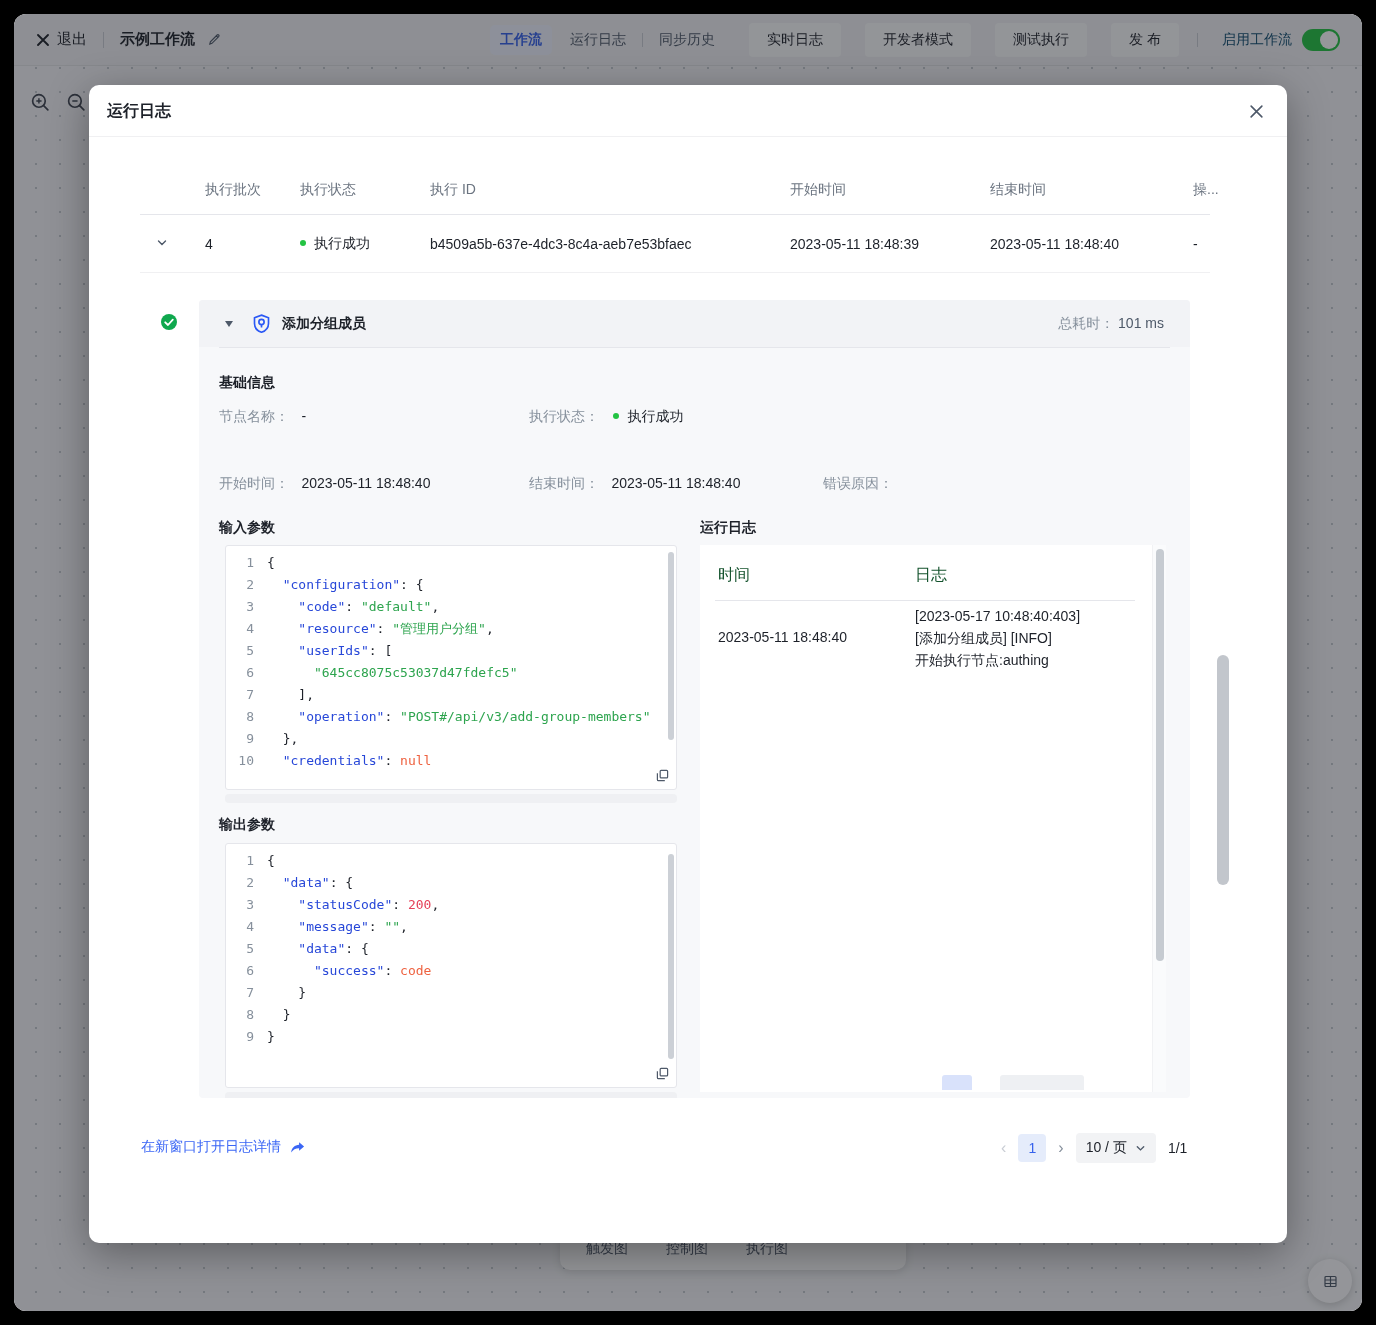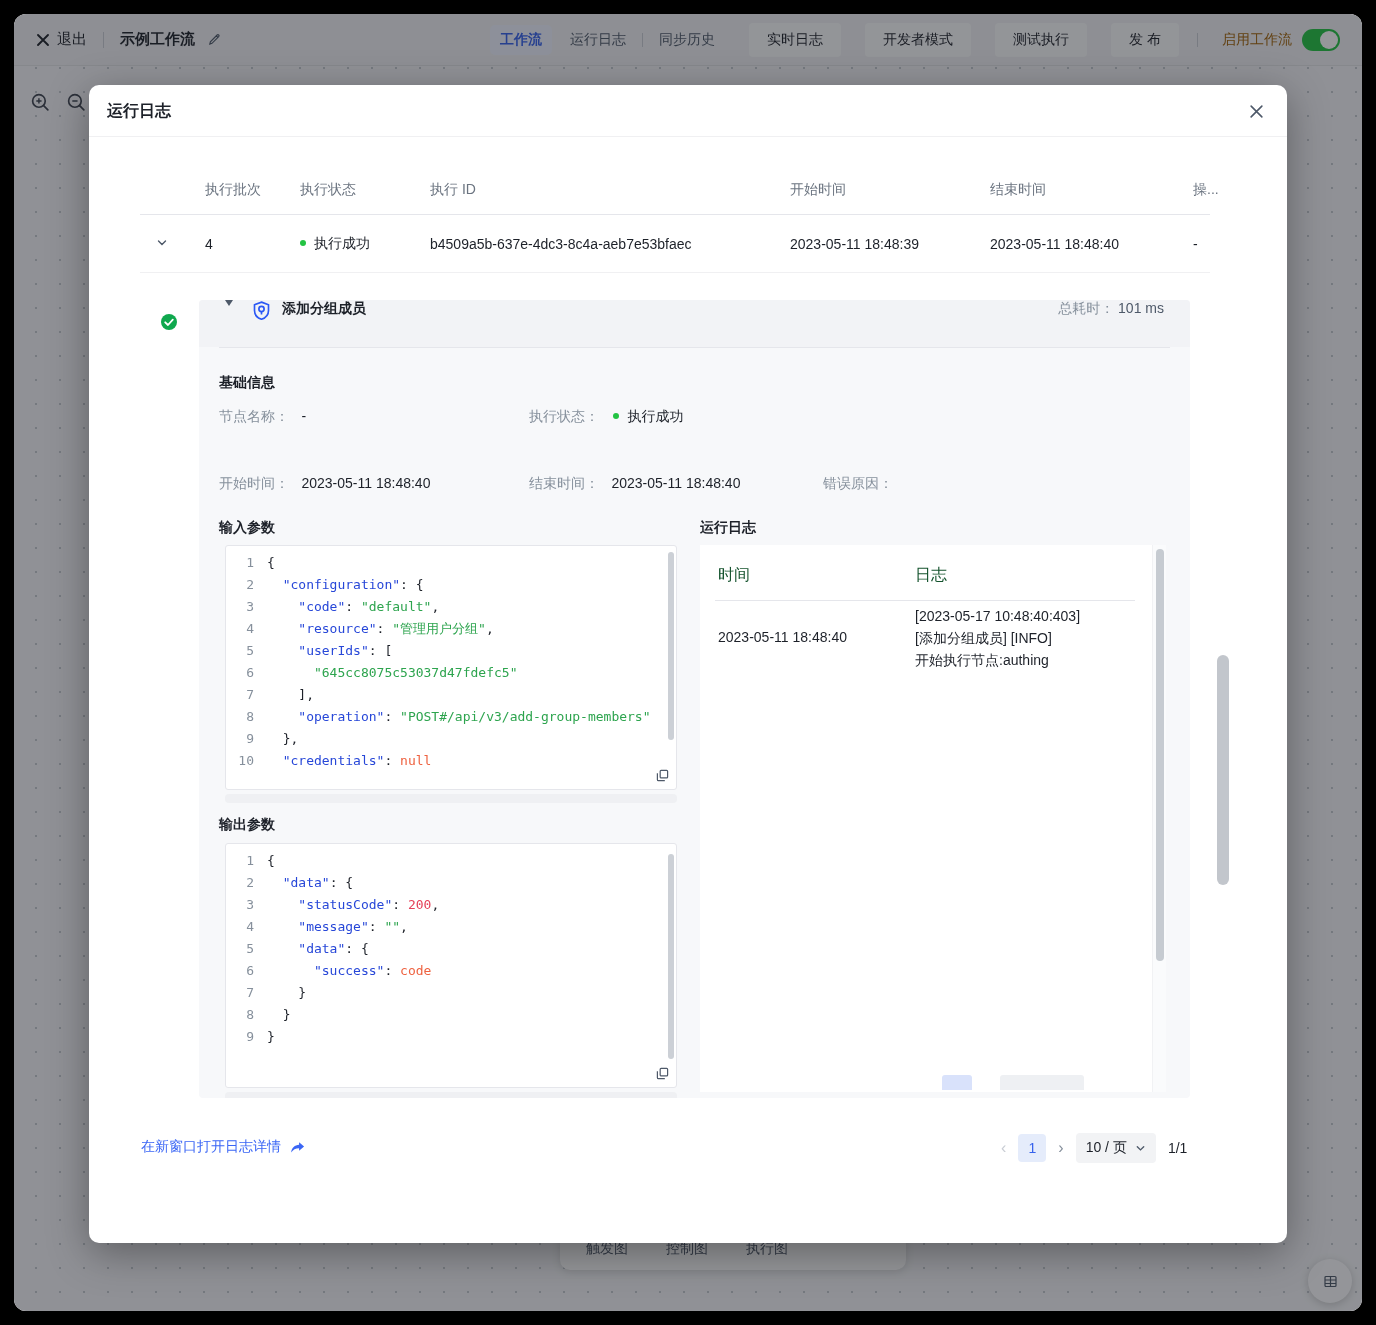--- a/index.html
+++ b/index.html
@@ -12,21 +12,21 @@
   .tb-exit { display:flex; align-items:center; gap:7px; font-size:15px; color:#1d2129; cursor:pointer; }
   .tb-div { width:1px; height:16px; background:#c9cdd4; margin:0 16px; }
   .tb-title { font-size:15px; font-weight:700; color:#1d2129; }
   .tb-pencil { margin-left:12px; display:flex; }
   .tb-right { margin-left:auto; display:flex; align-items:center; }
   .tb-tab { font-size:14px; padding:6px 10px; border-radius:5px; color:#4e5969; cursor:pointer; }
   .tb-tab.active { color:#3662ec; background:#eef3ff; font-weight:600; }
   .tb-tab + .tb-tab { margin-left:8px; }
   .tb-minidiv { width:1px; height:14px; background:#c9cdd4; margin:0 6px; }
   .tb-btn { font-size:14px; color:#1d2129; background:#fafbfc; border-radius:4px; padding:8px 18px; margin-left:24px; cursor:pointer; white-space:nowrap; }
-  .tb-enable { display:flex; align-items:center; gap:10px; margin-left:18px; font-size:14px; color:#a16207; }
+  .tb-enable { display:flex; align-items:center; gap:10px; margin-left:18px; font-size:14px; color:#0c4a6e; }
   .toggle { width:38px; height:22px; border-radius:11px; background:#23c343; position:relative; cursor:pointer; }
   .toggle .knob { position:absolute; right:2px; top:2px; width:18px; height:18px; border-radius:50%; background:#fff; }
 
   
   .canvas { position:absolute; left:0; top:52px; right:0; bottom:0; background-color:#f4f5f7;
     background-image:radial-gradient(circle,#c4c8ce 1.1px,transparent 1.2px); background-size:24px 24px; background-position:10px 14px; }
   .zoom-controls { position:absolute; left:16px; top:26px; display:flex; gap:15px; }
   .zoom-controls .zbtn { cursor:pointer; display:flex; }
   .bottom-toolbar { position:absolute; left:546px; top:1162px; width:346px; height:42px; background:#ffffff; border-radius:10px; box-shadow:0 2px 10px rgba(0,0,0,.12); display:flex; align-items:center; padding:0 26px; gap:38px; }
   .bt-item { font-size:14px; color:#4e5969; cursor:pointer; white-space:nowrap; }
@@ -42,21 +42,21 @@
   
   .tbl-header { position:absolute; top:80px; left:51px; width:1070px; height:50px; border-bottom:1px solid #e5e6eb; font-size:14px; color:#6b7480; }
   .tbl-header span, .tbl-row > * { position:absolute; top:50%; transform:translateY(-50%); white-space:nowrap; }
   .tbl-row { position:absolute; top:130px; left:51px; width:1070px; height:58px; border-bottom:1px solid #f0f0f2; font-size:14px; color:#1d2129; }
   .c-exp { left:16px; } .c-batch { left:65px; } .c-status { left:160px; } .c-id { left:290px; } .c-start { left:650px; } .c-end { left:850px; } .c-op { left:1053px; }
   .dot { display:inline-block; width:6px; height:6px; border-radius:50%; background:#23c343; margin-right:8px; vertical-align:middle; margin-top:-2px; }
 
   
   .row-check { position:absolute; left:71px; top:228px; }
   .node-panel { position:absolute; left:110px; top:215px; width:991px; height:798px; border-radius:4px; background:#f7f8fa; overflow:hidden; }
-  .np-header { position:absolute; left:0; top:0; right:0; height:47px; background:#f2f3f6; display:flex; padding:0 26px; }
+  .np-header { position:absolute; left:0; top:0; right:0; height:47px; background:#f2f3f6; display:flex; align-items:center; padding:0 26px; }
   .np-caret { width:0; height:0; border-left:4.5px solid transparent; border-right:4.5px solid transparent; border-top:6px solid #4e5969; margin-right:18px; cursor:pointer; }
   .np-title { font-size:14px; font-weight:700; color:#1d2129; margin-left:10px; }
   .np-right { margin-left:auto; font-size:14px; }
   .np-right .lbl { color:#86909c; } .np-right .val { color:#4e5969; }
   .np-divider { position:absolute; left:20px; right:20px; top:47px; height:1px; background:#e5e6eb; }
 
   .sec-head { position:absolute; font-size:14px; font-weight:700; color:#1d2129;font-family:Liberation Serif, serif; }
   .info-label { color:#86909c; font-size:14px; } .info-val { color:#1d2129; font-size:14px; }
   .info-item { position:absolute; line-height:22px; white-space:nowrap; }
   .idwrap { display:inline-block; vertical-align:top; white-space:normal; width:215px; }

